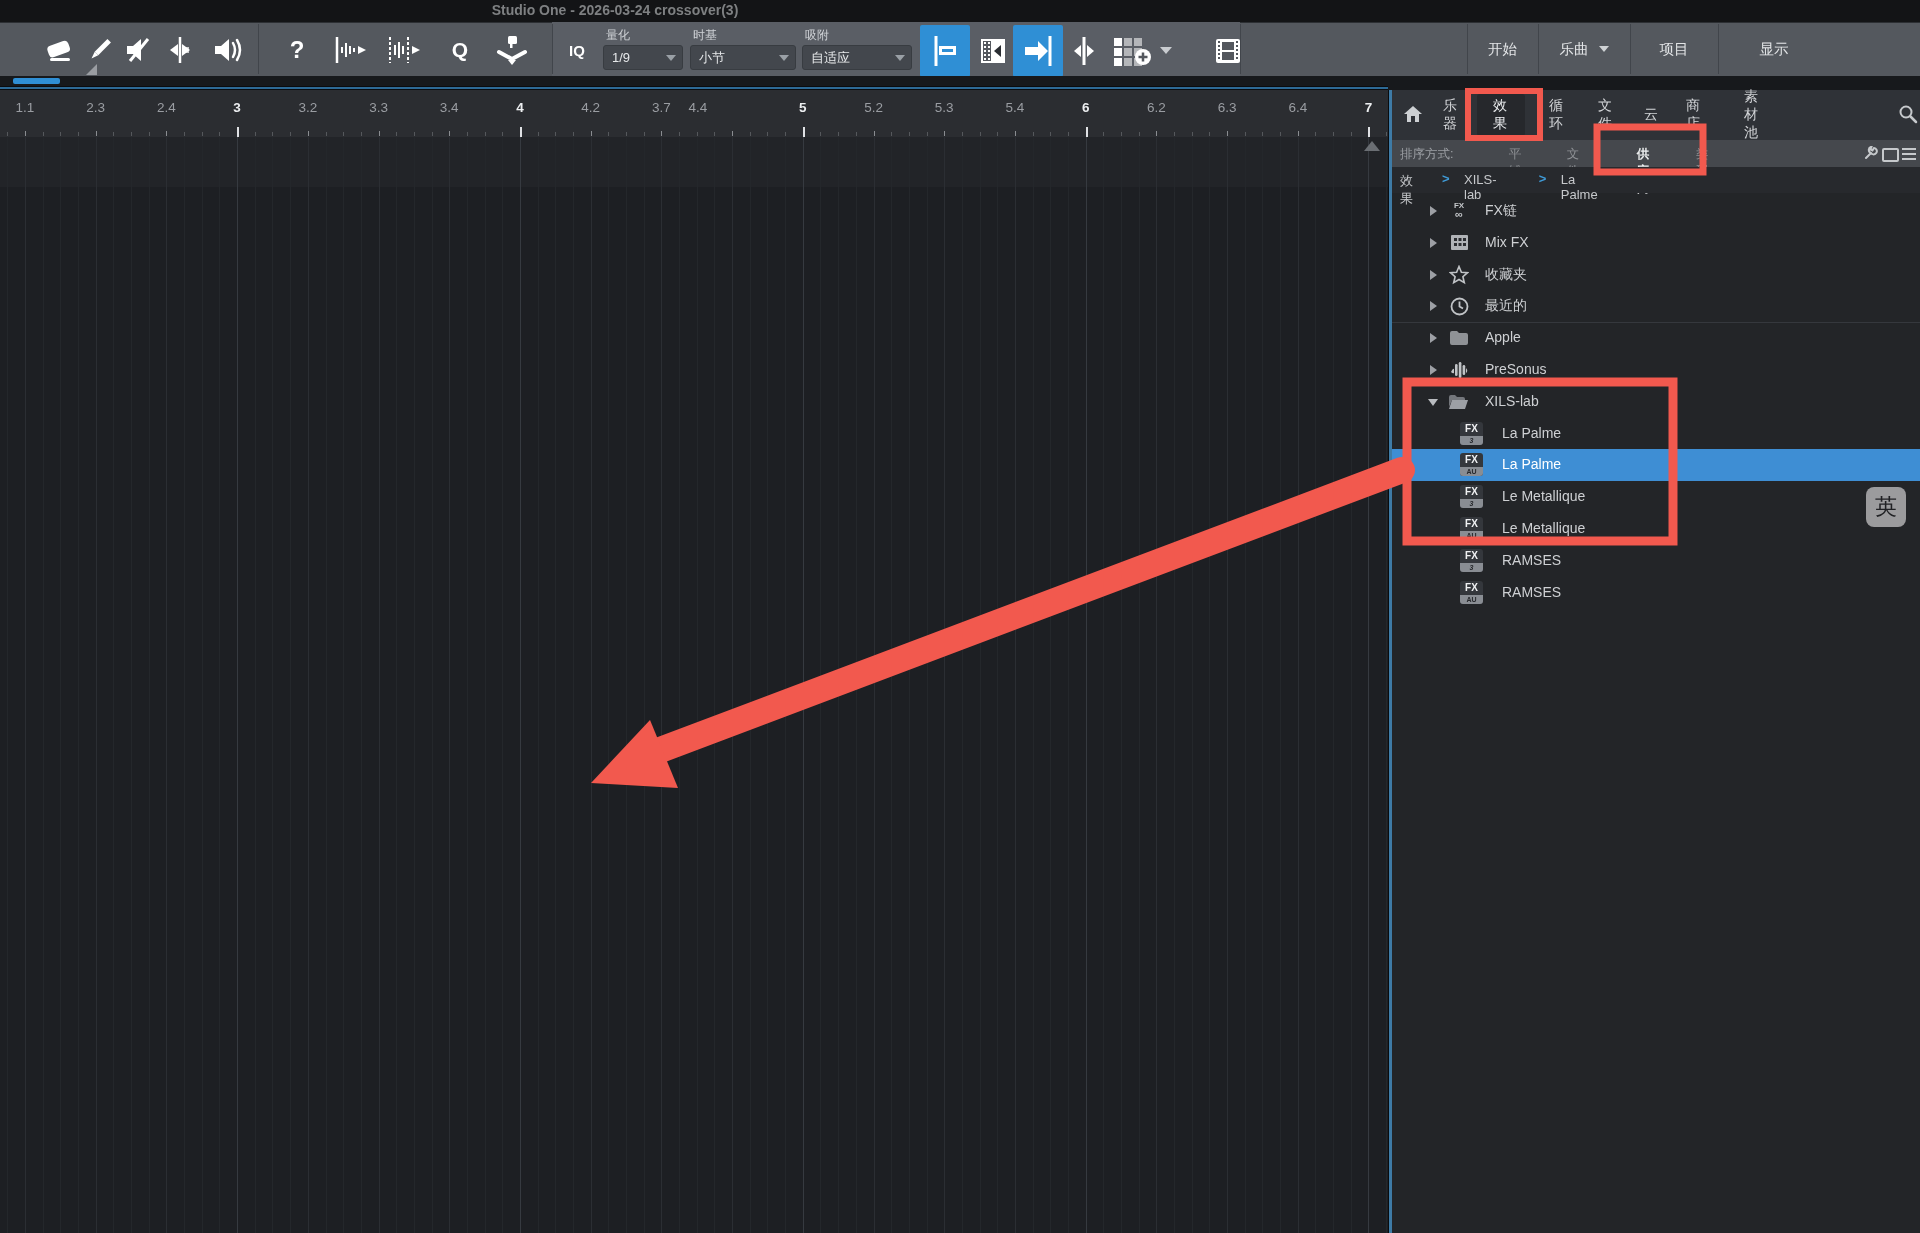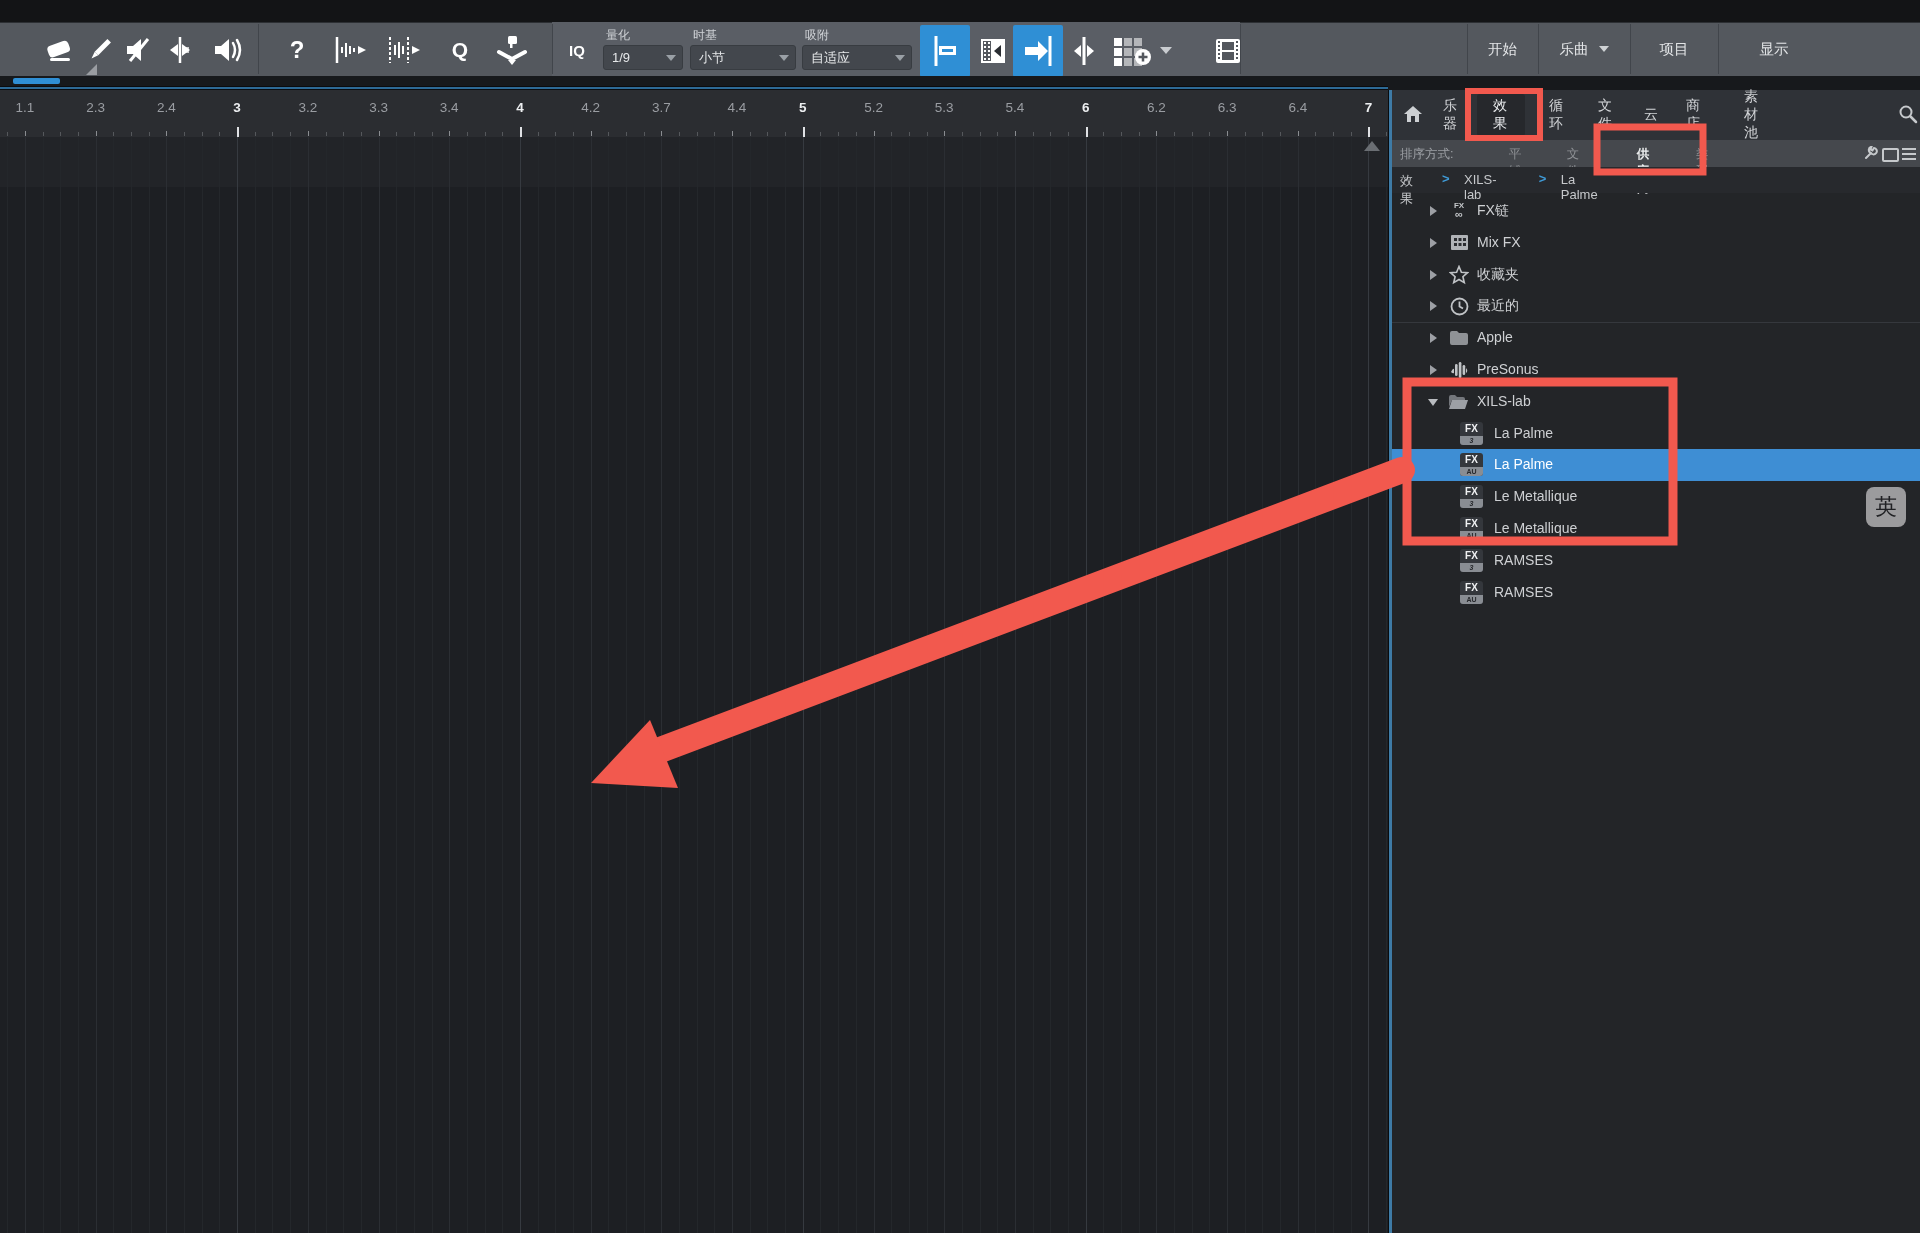--- a/index.html
+++ b/index.html
@@ -57,21 +57,21 @@
   .tab-activebg{left:1477px;top:94px;width:48px;height:42px;background:#26282c;border-radius:3px;}
   .sortrow{left:1392px;top:140px;width:528px;height:27px;background:#45484d;}
   .sortlabel{left:1400px;top:146px;font-size:12.5px;color:#9da0a5;}
   .sortopt{top:146px;font-size:12.5px;color:#8f9296;transform:translateX(-50%);}
   .sortopt.sel{color:#eceeef;font-weight:bold;}
   .crumbrow{left:1392px;top:167px;width:528px;height:26px;background:#27292d;}
   .crumb{top:172px;font-size:13px;color:#c6c8cb;}
   .crumbsep{top:171px;font-size:13px;color:#3f9ad6;font-weight:bold;}
   .treerow{left:1392px;width:528px;height:32px;display:flex;align-items:center;}
   .treerow.sel{background:#3e8ed4;}
-  .treerow .lbl{font-size:14px;color:#ced0d3;}
+  .treerow .lbl{font-size:14px;color:#ced0d3;margin-left:8px;}
   .treerow.sel .lbl{color:#ffffff;}
   .disc{width:0;height:0;border-top:5px solid transparent;border-bottom:5px solid transparent;
         border-left:7px solid #9da0a5;position:absolute;left:38px;top:11px;}
   .disc.open{border-left:5px solid transparent;border-right:5px solid transparent;
         border-top:7px solid #b9bcc0;border-bottom:none;left:36px;top:13px;}
   .tree-sep{left:1392px;width:528px;height:1px;background:#35383d;}
   .ticon{position:absolute;left:55px;top:4px;width:24px;height:24px;display:flex;
          align-items:center;justify-content:center;color:#c4c7ca;}
   .fxbadge{position:absolute;left:68px;top:4px;width:23px;height:23px;background:#34373c;
            border-radius:3px;overflow:hidden;text-align:center;}
@@ -81,20 +81,21 @@
   .imebadge{left:1866px;top:487px;width:40px;height:40px;background:#9b9b9d;border-radius:8px;
             color:#202124;font-size:22px;display:flex;align-items:center;justify-content:center;}
   .anno{position:absolute;left:0;top:0;pointer-events:none;}
 </style>
 </head>
 <body>
 
 <div class="stage">
 
   <div class="abs titlebar"></div>
+  <div class="abs titletext">Studio One - 2026-03-24 crossover(3)</div>
 
   <div class="abs toolbar"></div>
   <div class="abs tb-light"></div>
   <div id="tools" class="abs">
       <div class="abs tool" style="left: -24px;"></div>
       <div class="abs tool" style="left: 39px;">
         <svg width="34" height="30" viewBox="0 0 34 30">
           <g transform="rotate(-20 17 15)">
             <rect x="6" y="8" width="22" height="12" rx="4" fill="#ffffff"></rect>
           </g>
@@ -460,21 +461,21 @@
       <div class="abs rlabel" style="left: 25px; top: 100px;">1.1</div>
       <div class="abs rlabel" style="left: 95.71px; top: 100px;">2.3</div>
       <div class="abs rlabel" style="left: 166.42px; top: 100px;">2.4</div>
       <div class="abs rlabel bar" style="left: 237.13px; top: 100px;">3</div>
       <div class="abs rlabel" style="left: 307.84px; top: 100px;">3.2</div>
       <div class="abs rlabel" style="left: 378.55px; top: 100px;">3.3</div>
       <div class="abs rlabel" style="left: 449.26px; top: 100px;">3.4</div>
       <div class="abs rlabel bar" style="left: 519.97px; top: 100px;">4</div>
       <div class="abs rlabel" style="left: 590.68px; top: 100px;">4.2</div>
       <div class="abs rlabel" style="left: 661.39px; top: 100px;">3.7</div>
-      <div class="abs rlabel" style="left: 737px; top: 100px;">4.4</div>
+      <div class="abs rlabel" style="left: 698px; top: 100px;">4.4</div>
       <div class="abs rlabel bar" style="left: 802.81px; top: 100px;">5</div>
       <div class="abs rlabel" style="left: 873.52px; top: 100px;">5.2</div>
       <div class="abs rlabel" style="left: 944.23px; top: 100px;">5.3</div>
       <div class="abs rlabel" style="left: 1014.94px; top: 100px;">5.4</div>
       <div class="abs rlabel bar" style="left: 1085.65px; top: 100px;">6</div>
       <div class="abs rlabel" style="left: 1156.36px; top: 100px;">6.2</div>
       <div class="abs rlabel" style="left: 1227.07px; top: 100px;">6.3</div>
       <div class="abs rlabel" style="left: 1297.78px; top: 100px;">6.4</div>
       <div class="abs rlabel bar" style="left: 1368.49px; top: 100px;">7</div>
     </div>

